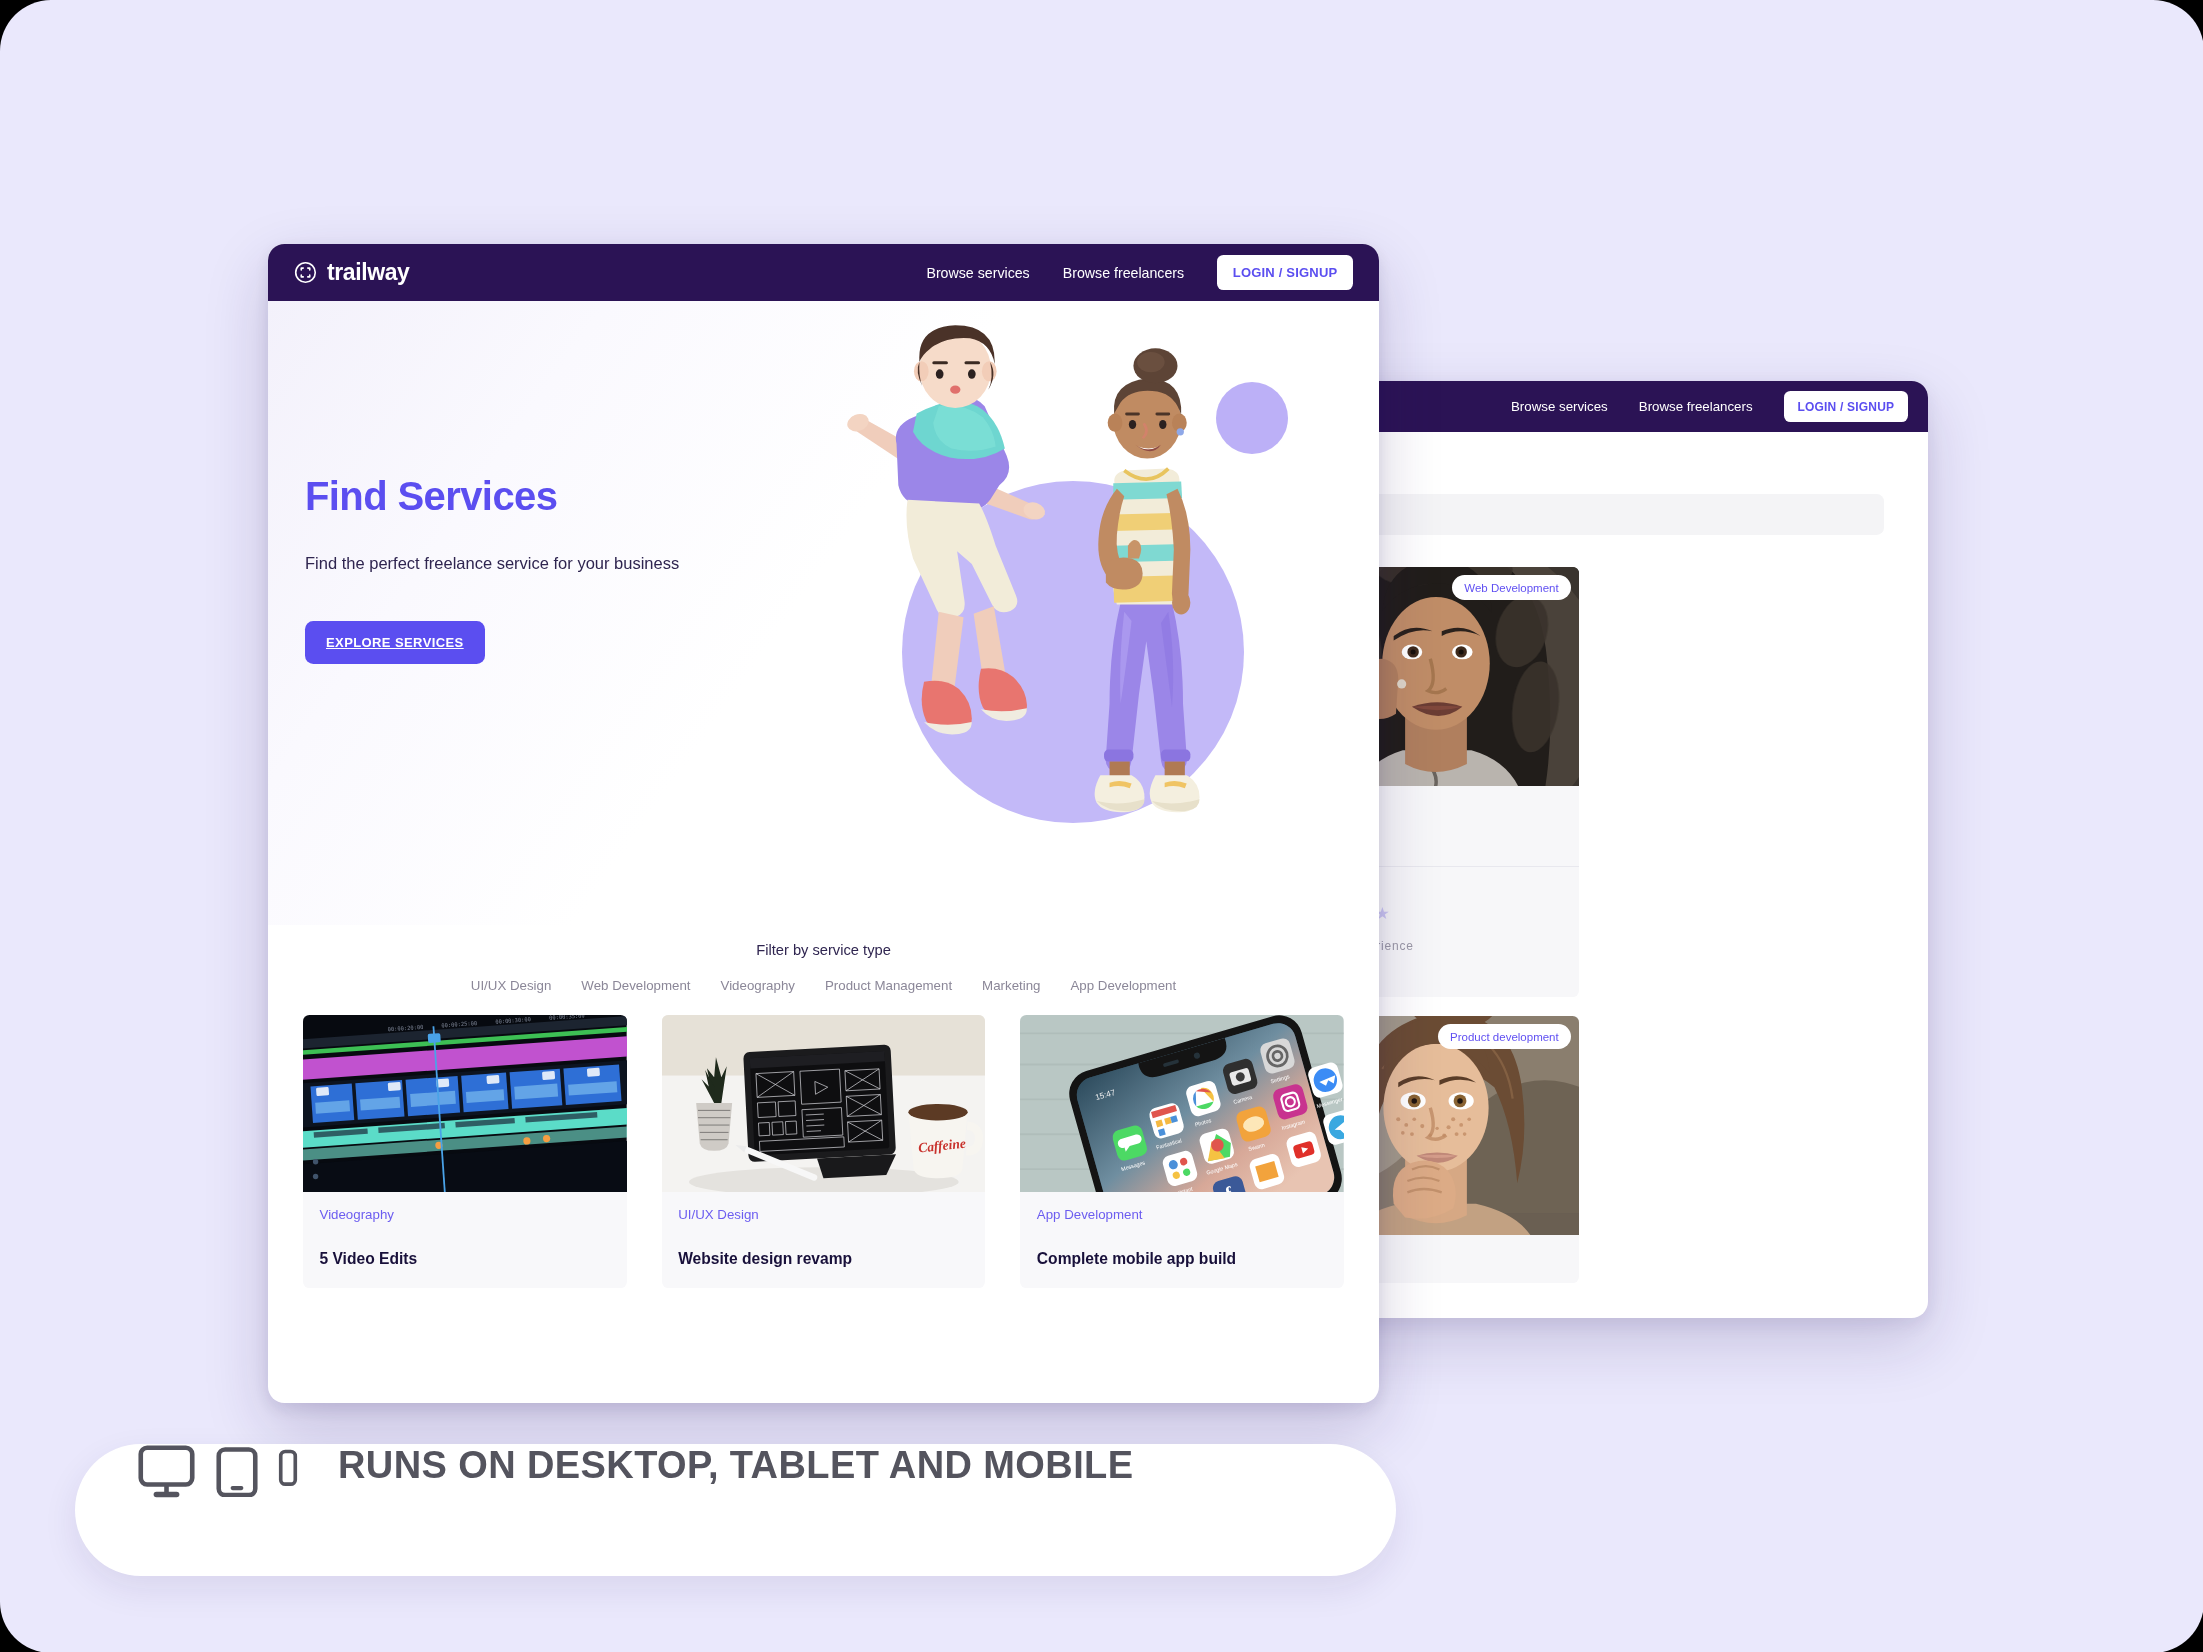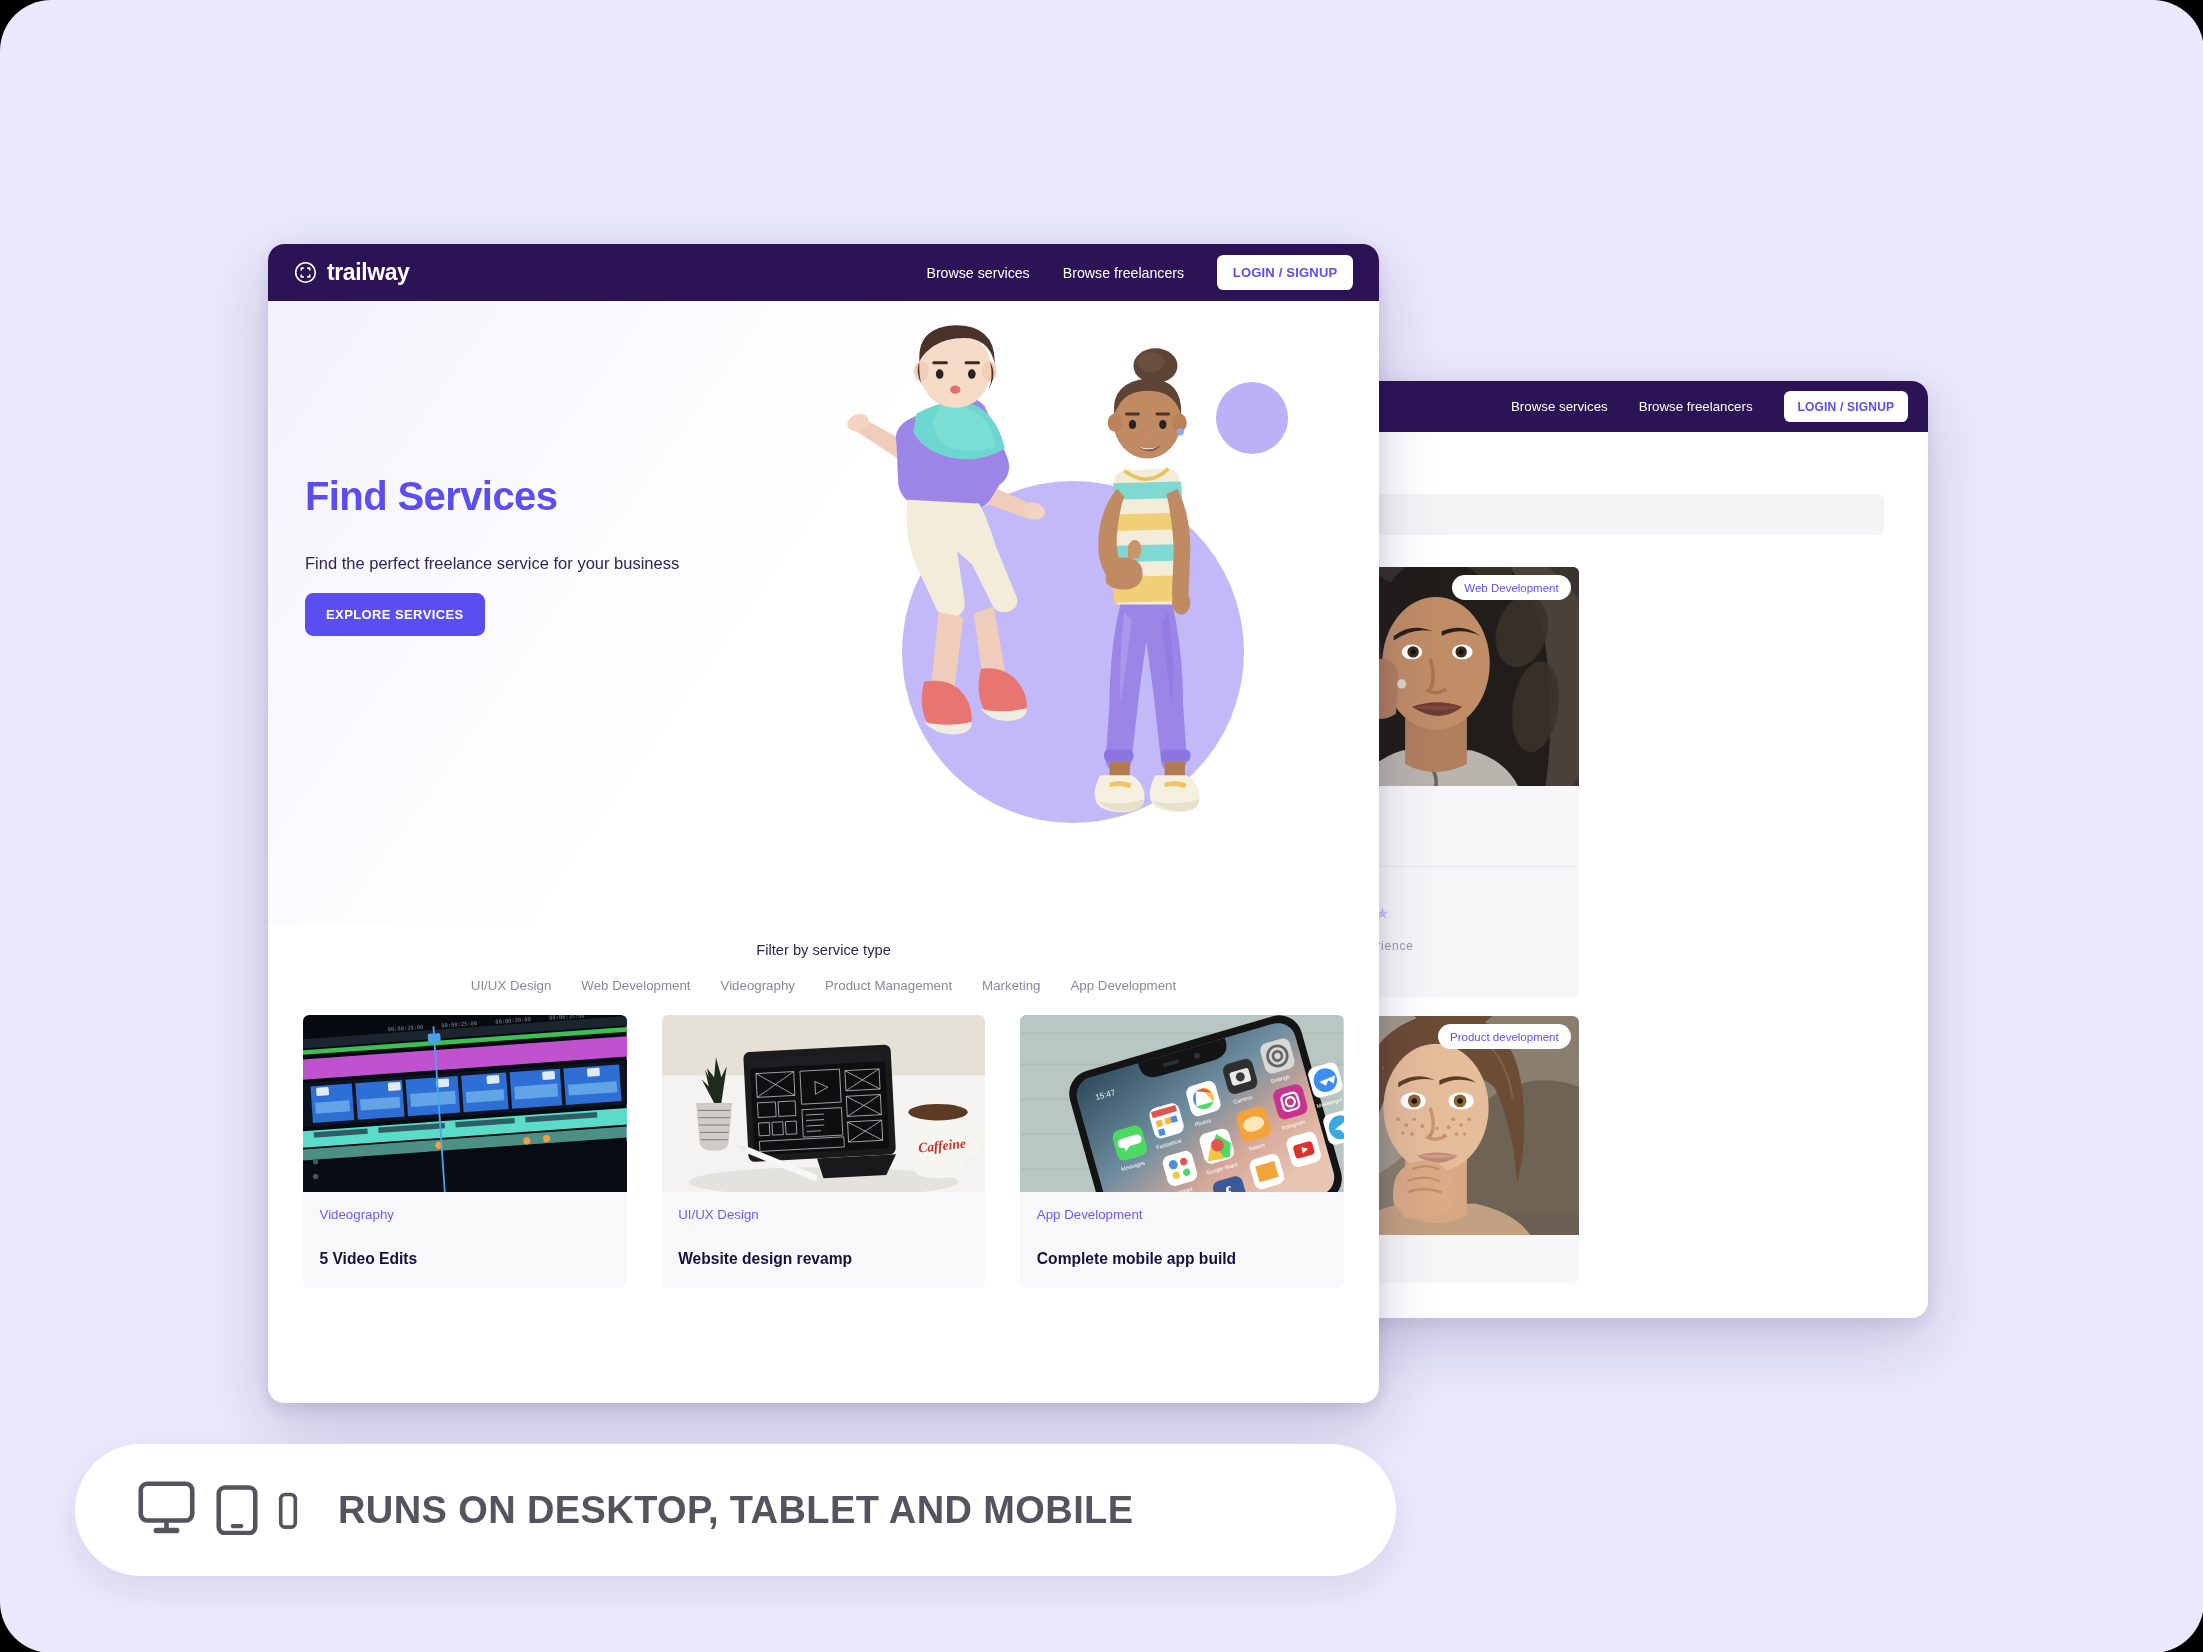--- a/index.html
+++ b/index.html
@@ -100,28 +100,29 @@
     font-weight: bold;
     letter-spacing: -0.6px;
   }
   .hero-sub {
     margin-top: 35px;
     color: #2f2550;
     font-size: 16.5px;
   }
   .explore-btn {
     display: inline-block;
-    margin-top: 20px;
+    margin-top: 48px;
     background: #5b4ef0;
     color: #ffffff;
     font-size: 13px;
     font-weight: bold;
     letter-spacing: 0.4px;
     padding: 13.8px 21px;
     border-radius: 8.3px;
+    text-decoration: underline;
   }
 
   .hero-art {
     position: absolute;
     left: 533px;
     top: 16.5px;
     width: 551px;
     height: 588px;
   }
   .art-blob {
@@ -271,21 +272,21 @@
   
   #banner {
     position: absolute;
     left: 75px;
     top: 1444px;
     width: 1321px;
     height: 132px;
     background: #ffffff;
     border-radius: 66px;
     display: flex;
-    align-items: center;
+    align-items: flex-start;
     padding-left: 62px;
     gap: 20px;
     box-shadow: 0 13px 35px rgba(40,20,90,0.09);
     z-index: 10;
   }
   .banner-text {
     margin-left: 20px;
     color: #54545e;
     font-size: 38px;
     font-weight: bold;

